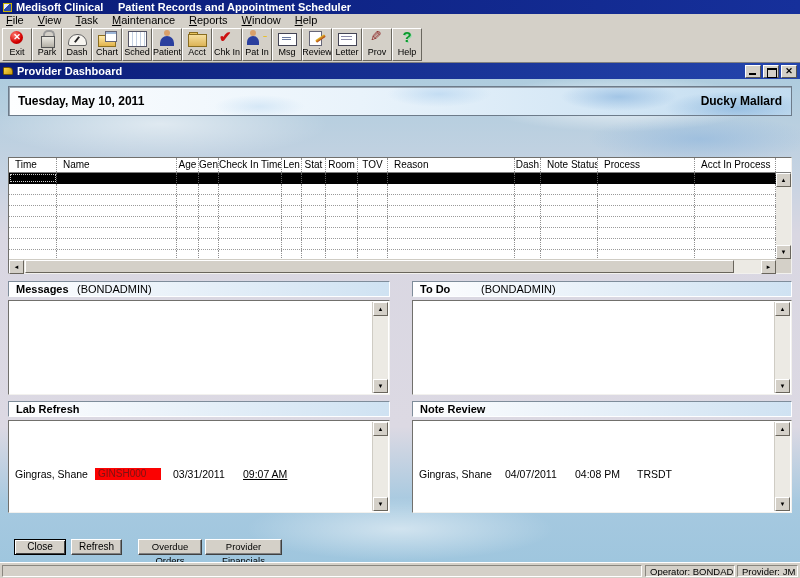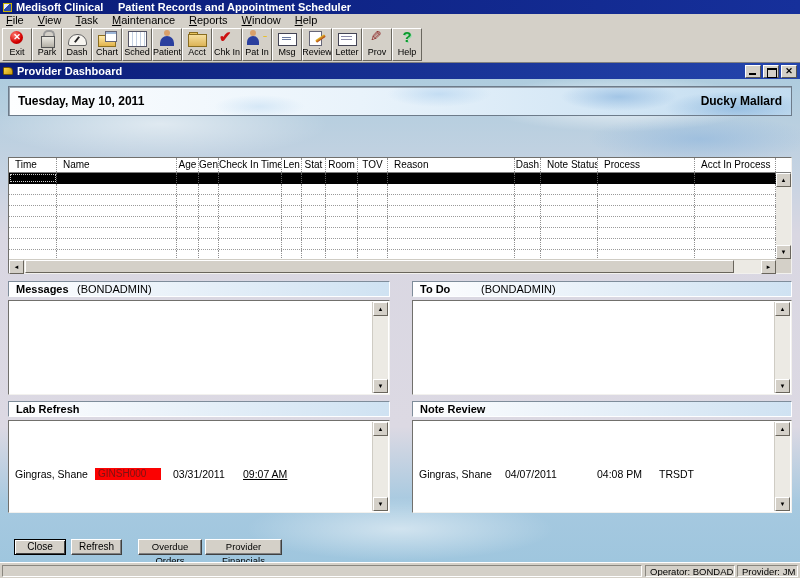--- a/index.html
+++ b/index.html
@@ -118,21 +118,21 @@
   .sbtn{position:absolute;left:0;width:15px;height:14px;background:#d4d0c8;border:1px solid;
     border-color:#fff #69655c #69655c #fff;color:#000;font-size:6px;text-align:center;line-height:12px;}
   .sb-u{top:0;} .sb-d{bottom:0;}
 
   .rev-row{position:absolute;top:3px;left:6px;right:20px;font-size:10.5px;display:flex;align-items:center;white-space:nowrap;margin-top:44px;}
   .rv-name{width:80px;}
   .rv-chart{background:#fb0202;color:#7a1414;min-width:66px;padding:0 3px;font-size:10px;line-height:12px;}
   .rv-date{margin-left:12px;width:58px;}
   .rv-time{margin-left:12px;text-decoration:underline;}
   .nt-name{width:86px;}
-  .nt-date{width:92px;}
+  .nt-date{width:70px;}
   .nt-time{width:62px;}
 
   
   .sch{position:absolute;left:8px;top:78px;width:784px;height:117px;background:#fff;
     border:1px solid;border-color:#71706c #f2f1ee #f2f1ee #71706c;}
   .sch-hdr{position:absolute;top:0;left:0;right:0;height:15px;display:flex;background:#fff;
     border-bottom:1px solid #808080;font-size:10px;line-height:14px;}
   .hcell{padding-left:6px;white-space:nowrap;overflow:hidden;}
   .hcell.ctr{text-align:center;padding-left:0;}
   .sch-cell{border-right:1px dotted #909090;height:100%;flex:0 0 auto;}

